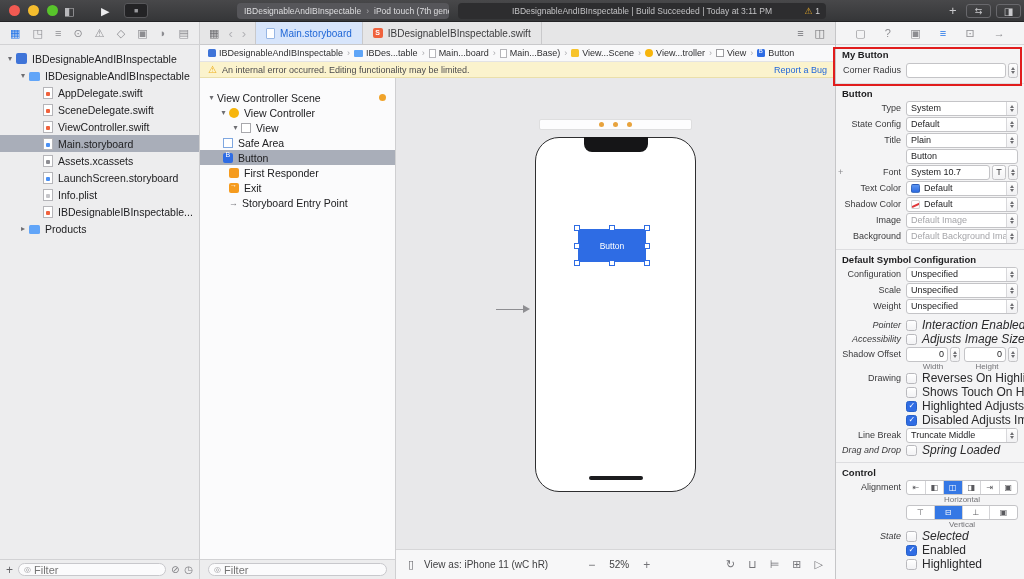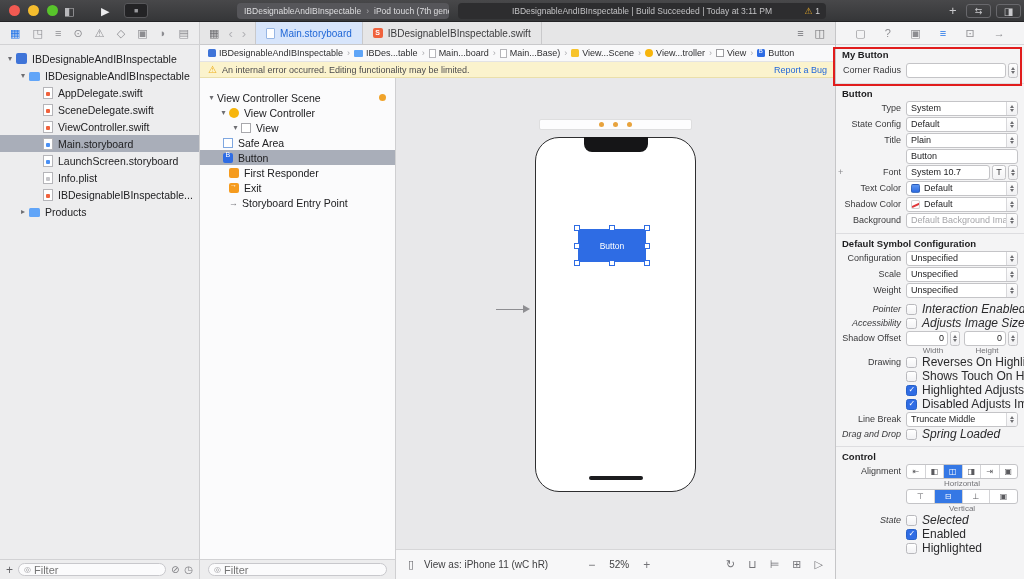--- a/index.html
+++ b/index.html
@@ -299,20 +299,25 @@
         <span class="fico fi-doc fi-swift"></span>
         <span>ViewController.swift</span>
       </div>
     <div class="nrow pl2 selected">
         <span class="disc"></span>
         <span class="fico fi-doc fi-sbfile"></span>
         <span>Main.storyboard</span>
       </div>
     <div class="nrow pl2">
         <span class="disc"></span>
+        <span class="fico fi-doc fi-assets"></span>
+        <span>Assets.xcassets</span>
+      </div>
+    <div class="nrow pl2">
+        <span class="disc"></span>
         <span class="fico fi-doc fi-sbfile"></span>
         <span>LaunchScreen.storyboard</span>
       </div>
     <div class="nrow pl2">
         <span class="disc"></span>
         <span class="fico fi-doc fi-plist"></span>
         <span>Info.plist</span>
       </div>
     <div class="nrow pl2">
         <span class="disc"></span>
@@ -509,20 +514,29 @@
         <span class="ilabel">Shadow Color</span>
         <div class="ictrl">
             <div class="popup">
               <span class="swatch sw-shadow"></span>
               <span>Default</span>
               <span class="caret"></span>
             </div>
           </div>
       </div>
       <div class="irow">
+        <span class="ilabel">Image</span>
+        <div class="ictrl">
+            <div class="popup dis">
+              <span>Default Image</span>
+              <span class="caret"></span>
+            </div>
+          </div>
+      </div>
+      <div class="irow">
         <span class="ilabel">Background</span>
         <div class="ictrl">
             <div class="popup dis">
               <span>Default Background Image</span>
               <span class="caret"></span>
             </div>
           </div>
       </div>
 
       <div class="sect bt">Default Symbol Configuration</div>

